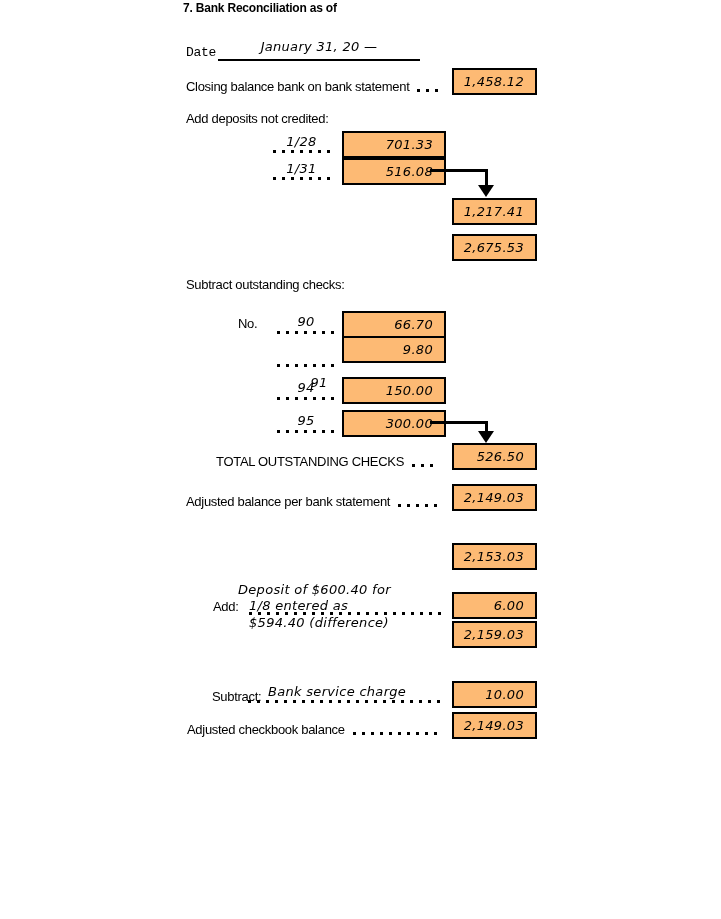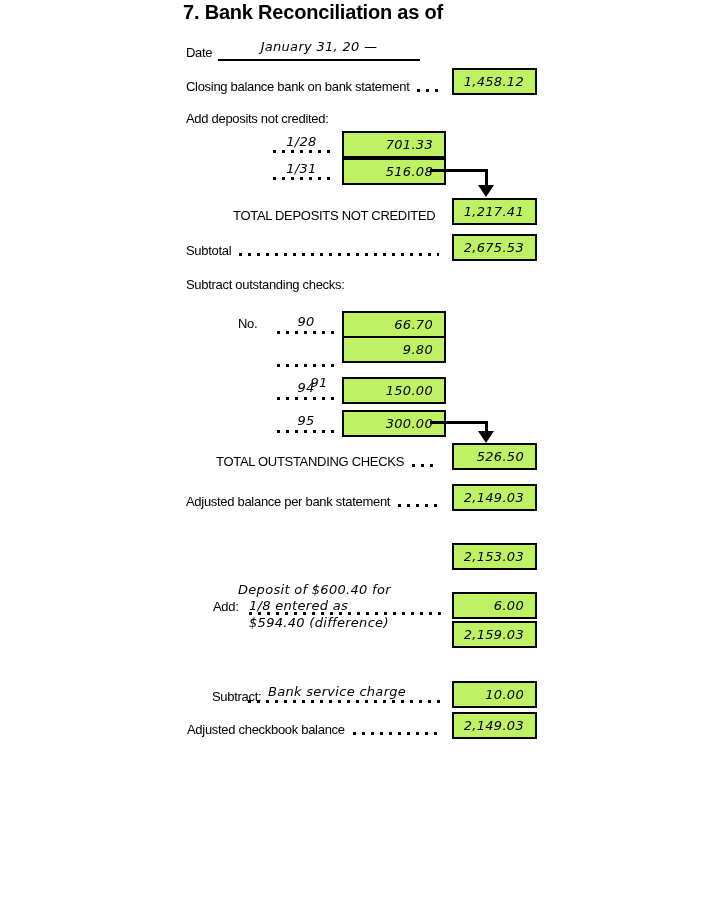--- a/index.html
+++ b/index.html
@@ -3,48 +3,48 @@
 <meta charset="utf-8">
 <style>
   html,body{margin:0;padding:0;background:#ffffff;}
   #page{
     position:relative;width:721px;height:919px;background:#ffffff;
     font-family:"Liberation Sans",sans-serif;color:#000;overflow:hidden;
   }
   .abs{position:absolute;}
   .form-label{font-size:13px;letter-spacing:-0.3px;line-height:15px;white-space:nowrap;}
   .hw{font-family:"DejaVu Sans",sans-serif;font-style:italic;font-size:13px;letter-spacing:0.3px;white-space:nowrap;}
-  .title{font-size:20px;font-weight:bold;letter-spacing:-0.2px;}
+  .title{font-size:12px;font-weight:bold;letter-spacing:-0.2px;}
   
   .lrow{position:absolute;display:flex;align-items:flex-end;}
   .leader-fill{flex:1 1 auto;height:3px;margin:0 2px 2px 8px;
     background:repeating-linear-gradient(to right,#000 0 3px,transparent 3px 9px);}
   .leader{position:absolute;height:3px;
     background:repeating-linear-gradient(to right,#000 0 3px,transparent 3px 9px);}
   
-  .box{position:absolute;box-sizing:border-box;border:2px solid #000;background:#bef264;
+  .box{position:absolute;box-sizing:border-box;border:2px solid #000;background:#fdba74;
     display:flex;align-items:center;justify-content:flex-end;padding-right:11px;}
   .box-r{left:452px;width:85px;height:27px;}   
   .box-m{left:342px;width:104px;height:27px;}   
   
   .arr-h{position:absolute;height:3px;background:#000;}
   .arr-v{position:absolute;width:3px;background:#000;}
   .arr-head{position:absolute;width:0;height:0;
     border-left:8px solid transparent;border-right:8px solid transparent;border-top:12px solid #000;}
   .date-line{position:absolute;height:2px;background:#000;}
   .ctr{text-align:center;}
 </style>
 </head>
 <body>
 
 <div id="page">
 
   <div class="abs title" style="left:183px;top:1px;">7. Bank Reconciliation as of</div>
 
-  <div class="abs form-label" style="left:186px;top:45px;">Date</div>
+  <div class="abs form-label" style="left:186px;top:45px;font-family:Liberation Mono, monospace;">Date</div>
   <div class="abs hw ctr" style="left:218px;top:39px;width:202px;">January 31, 20 —</div>
   <div class="date-line" style="left:218px;top:59px;width:202px;"></div>
 
   <div class="lrow" style="left:186px;top:79px;width:255px;">
     <span class="form-label">Closing balance bank on bank statement</span>
     <span class="leader-fill"></span>
   </div>
   <div class="box box-r" style="top:68px;">
     <span class="hw">1,458.12</span>
   </div>
@@ -60,32 +60,24 @@
   <div class="abs hw ctr" style="left:273px;top:161px;width:57px;">1/31</div>
   <div class="leader" style="left:273px;top:177px;width:58px;"></div>
   <div class="box box-m" style="top:158px;">
     <span class="hw">516.08</span>
   </div>
 
   <div class="arr-h" style="left:430px;top:169px;width:58px;"></div>
   <div class="arr-v" style="left:485px;top:169px;height:18px;"></div>
   <div class="arr-head" style="left:478px;top:185px;"></div>
 
-  <div class="lrow" style="left:233px;top:208px;width:208px;">
-    <span class="form-label">TOTAL DEPOSITS NOT CREDITED</span>
-    <span class="leader-fill"></span>
-  </div>
   <div class="box box-r" style="top:198px;">
     <span class="hw">1,217.41</span>
   </div>
 
-  <div class="lrow" style="left:186px;top:243px;width:255px;">
-    <span class="form-label">Subtotal</span>
-    <span class="leader-fill"></span>
-  </div>
   <div class="box box-r" style="top:234px;">
     <span class="hw">2,675.53</span>
   </div>
 
   <div class="abs form-label" style="left:186px;top:277px;">Subtract outstanding checks:</div>
 
   <div class="abs form-label" style="left:238px;top:316px;">No.</div>
 
   <div class="abs hw ctr" style="left:277px;top:314px;width:58px;">90</div>
   <div class="leader" style="left:277px;top:331px;width:59px;"></div>

